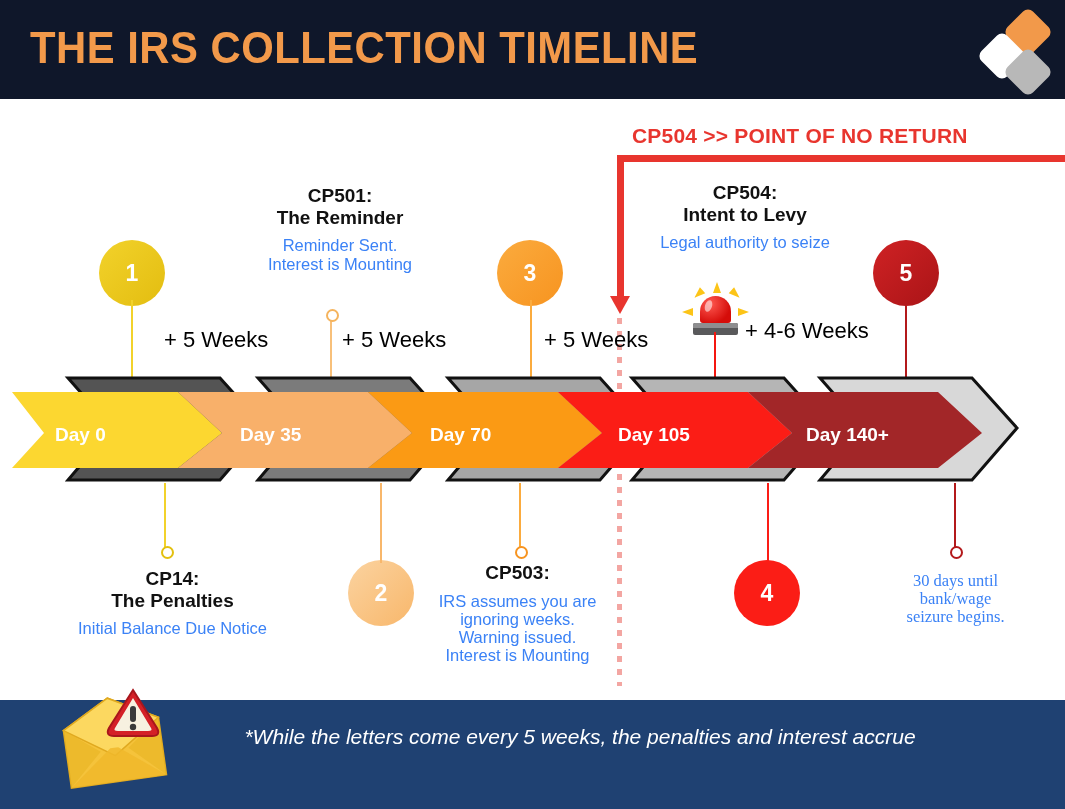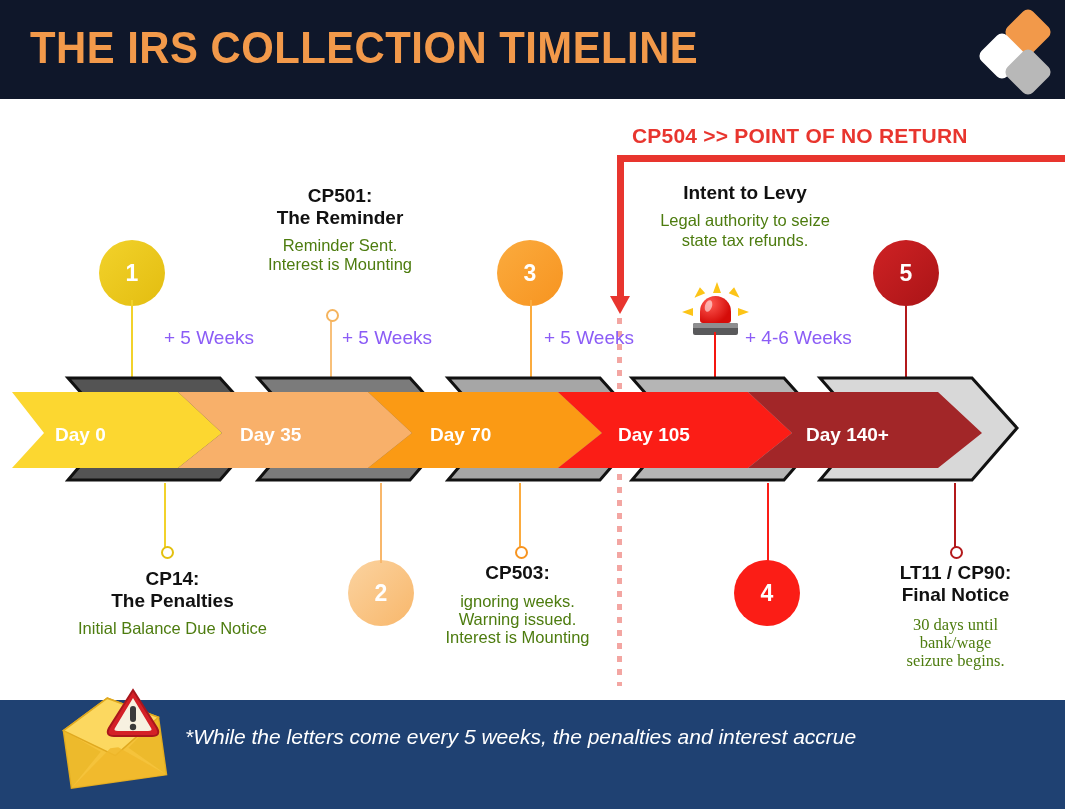--- a/index.html
+++ b/index.html
@@ -53,21 +53,21 @@
   }
   .dotted-line{
     position:absolute;left:617px;top:318px;width:5px;height:368px;
     background-image:linear-gradient(to bottom,#f3a6a2 0,#f3a6a2 6px,transparent 6px,transparent 13px);
     background-size:5px 13px;
   }
 
   
   .lbl{position:absolute;text-align:center;}
   .lbl .t1{font-size:19px;font-weight:bold;color:#111111;line-height:1.15;}
-  .lbl .t2{font-size:16.5px;color:#4d7c0f;line-height:1.2;margin-top:7px;}
+  .lbl .t2{font-size:16.5px;color:#3b82f6;line-height:1.2;margin-top:7px;}
   .lbl-cp501{left:220px;top:185px;width:240px;}
   .lbl-cp504{left:620px;top:182px;width:250px;}
   .lbl-cp14{left:40px;top:568px;width:265px;}
   .lbl-cp503{left:410px;top:562px;width:215px;}
   .lbl-lt11{left:848px;top:562px;width:215px;}
 
   
   .circ{
     position:absolute;width:66px;height:66px;border-radius:50%;
     color:#ffffff;font-size:23px;font-weight:bold;
@@ -77,21 +77,21 @@
   .c2{left:348px;top:560px;background:linear-gradient(135deg,#fbd3a0,#f8b76b);}
   .c3{left:497px;top:240px;background:linear-gradient(135deg,#fbab3e,#f79420);}
   .c4{left:734px;top:560px;background:#fb1d16;}
   .c5{left:873px;top:240px;background:linear-gradient(135deg,#cf2224,#aa1417);}
 
   
   .stem{position:absolute;width:2px;}
   .dot{position:absolute;width:9px;height:9px;border-radius:50%;background:#ffffff;border:2.5px solid #000;}
 
   
-  .wk{position:absolute;font-size:19px;color:#8b5cf6;white-space:nowrap;}
+  .wk{position:absolute;font-size:22px;color:#000000;white-space:nowrap;}
 
   
   .tl{position:absolute;left:0;top:370px;width:1065px;height:125px;}
 
   
   .siren{position:absolute;left:688px;top:290px;width:55px;height:50px;}
   .siren-dome{
     position:absolute;left:12px;top:6px;width:31px;height:27px;
     background:radial-gradient(circle at 32% 28%,#ff5a52,#d50c09 72%);
     border-radius:16px 16px 3px 3px;
@@ -103,21 +103,21 @@
   .siren-base{position:absolute;left:5px;top:33px;width:45px;height:12px;background:#59595b;border-radius:2px;}
   .siren-base2{position:absolute;left:5px;top:33px;width:45px;height:5px;background:#8e8e90;border-radius:2px 2px 0 0;}
   .ray{position:absolute;width:0;height:0;}
 
   
   .footer{
     position:absolute;left:0;top:700px;width:1065px;height:109px;background:#1f4172;
   }
   .footnote{
     position:absolute;left:185px;top:722px;width:790px;
-    font-size:21px;font-style:italic;color:#ffffff;line-height:1.42;
+    font-size:21px;font-style:italic;color:#ffffff;line-height:1.42;text-align:center;
   }
   .env{position:absolute;left:52px;top:686px;width:120px;height:110px;}
 </style>
 </head>
 <body>
 
 <div class="stage">
 
   <div class="header">
     <div class="header-title">THE IRS COLLECTION TIMELINE</div>
@@ -140,25 +140,25 @@
       <div>The Reminder</div>
     </div>
     <div class="t2">
       <div>Reminder Sent.</div>
       <div>Interest is Mounting</div>
     </div>
   </div>
 
   <div class="lbl lbl-cp504">
     <div class="t1">
+      <div>CP504:</div>
       <div>Intent to Levy</div>
     </div>
     <div class="t2" style="">
       <div>Legal authority to seize</div>
-      <div>state tax refunds.</div>
     </div>
   </div>
 
   <div class="siren">
     <div class="ray" style="left:25px;top:-8px;border-left:4px solid transparent;border-right:4px solid transparent;border-bottom:11px solid #fcc417;"></div>
     <div class="ray" style="left:5px;top:0px;border-top:4px solid transparent;border-bottom:4px solid transparent;border-right:11px solid #fcc417;transform:rotate(-42deg);"></div>
     <div class="ray" style="left:42px;top:0px;border-top:4px solid transparent;border-bottom:4px solid transparent;border-left:11px solid #fcc417;transform:rotate(42deg);"></div>
     <div class="ray" style="left:-6px;top:18px;border-top:4px solid transparent;border-bottom:4px solid transparent;border-right:11px solid #fcc417;"></div>
     <div class="ray" style="left:50px;top:18px;border-top:4px solid transparent;border-bottom:4px solid transparent;border-left:11px solid #fcc417;"></div>
     <div class="siren-dome"></div>
@@ -193,21 +193,21 @@
   <div class="stem" style="left:767px;top:483px;height:80px;background:#fb1d16;"></div>
 
   <div class="stem" style="left:905px;top:300px;height:85px;background:#b3191b;"></div>
 
   <div class="stem" style="left:954px;top:483px;height:67px;background:#b3191b;"></div>
   <div class="dot" style="left:950px;top:546px;border-color:#b3191b;"></div>
 
   <div class="wk" style="left:164px;top:327px;">+ 5 Weeks</div>
   <div class="wk" style="left:342px;top:327px;">+ 5 Weeks</div>
   <div class="wk" style="left:544px;top:327px;">+ 5 Weeks</div>
-  <div class="wk" style="left:745px;top:327px;text-align:center;">+ 4-6 Weeks</div>
+  <div class="wk" style="left:745px;top:318px;text-align:center;">+ 4-6 Weeks</div>
 
   <svg class="tl" viewBox="0 0 1065 125">
 
     <g>
       <polygon points="68,8 220,8 265,58 220,110 68,110 112,58" fill="#545454" stroke="#111" stroke-width="3"></polygon>
       <polygon points="258,8 410,8 455,58 410,110 258,110 302,58" fill="#7b7b7b" stroke="#111" stroke-width="3"></polygon>
       <polygon points="448,8 600,8 645,58 600,110 448,110 492,58" fill="#a6a6a6" stroke="#111" stroke-width="3"></polygon>
       <polygon points="632,8 784,8 829,58 784,110 632,110 676,58" fill="#b5b5b5" stroke="#111" stroke-width="3"></polygon>
       <polygon points="820,8 972,8 1017,58 972,110 820,110 864,58" fill="#d8d8d8" stroke="#111" stroke-width="3"></polygon>
     </g>
@@ -235,31 +235,28 @@
     <div class="t2" style="">
       <div>Initial Balance Due Notice</div>
     </div>
   </div>
 
   <div class="lbl lbl-cp503">
     <div class="t1">
       <div>CP503:</div>
     </div>
     <div class="t2" style="margin-top:8px;line-height:1.1;">
+      <div>IRS assumes you are</div>
       <div>ignoring weeks.</div>
       <div>Warning issued.</div>
       <div>Interest is Mounting</div>
     </div>
   </div>
 
   <div class="lbl lbl-lt11">
-    <div class="t1">
-      <div>LT11 / CP90:</div>
-      <div>Final Notice</div>
-    </div>
     <div class="t2" style="margin-top:10px;line-height:1.1;font-family:Liberation Serif, serif;">
       <div>30 days until</div>
       <div>bank/wage</div>
       <div>seizure begins.</div>
     </div>
   </div>
 
   <div class="footer"></div>
 
   <svg class="env" viewBox="0 0 120 110">

